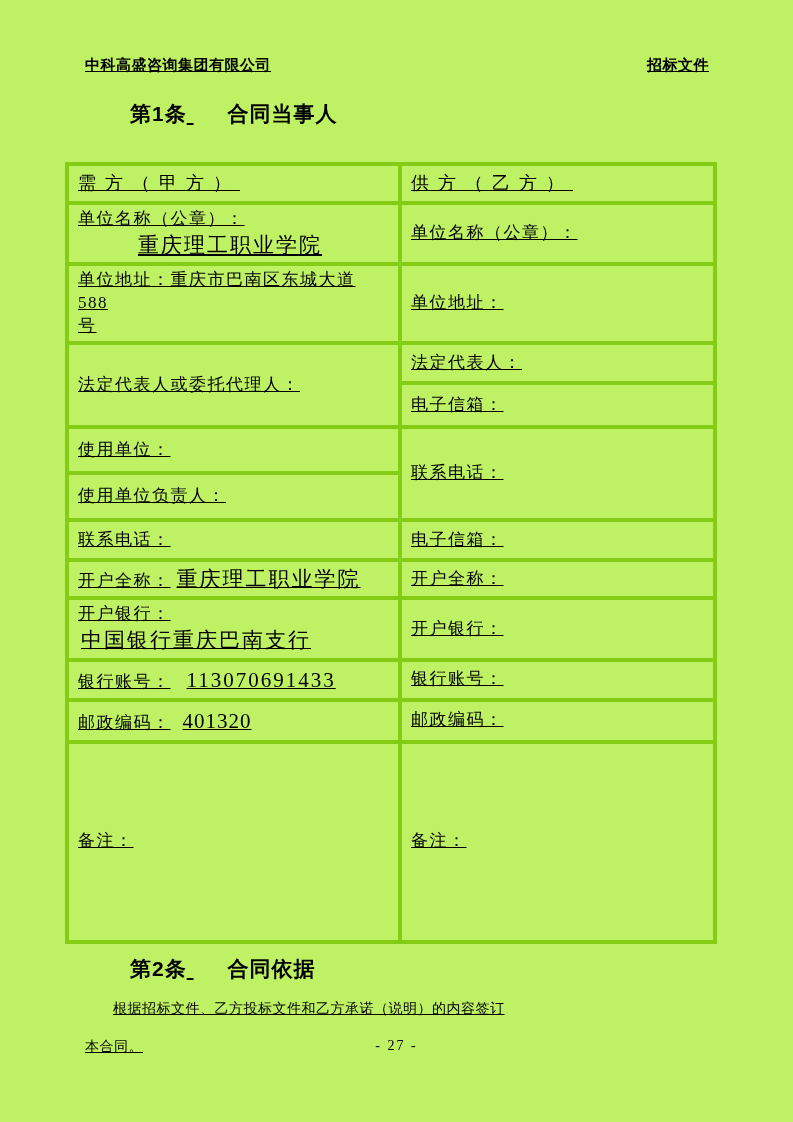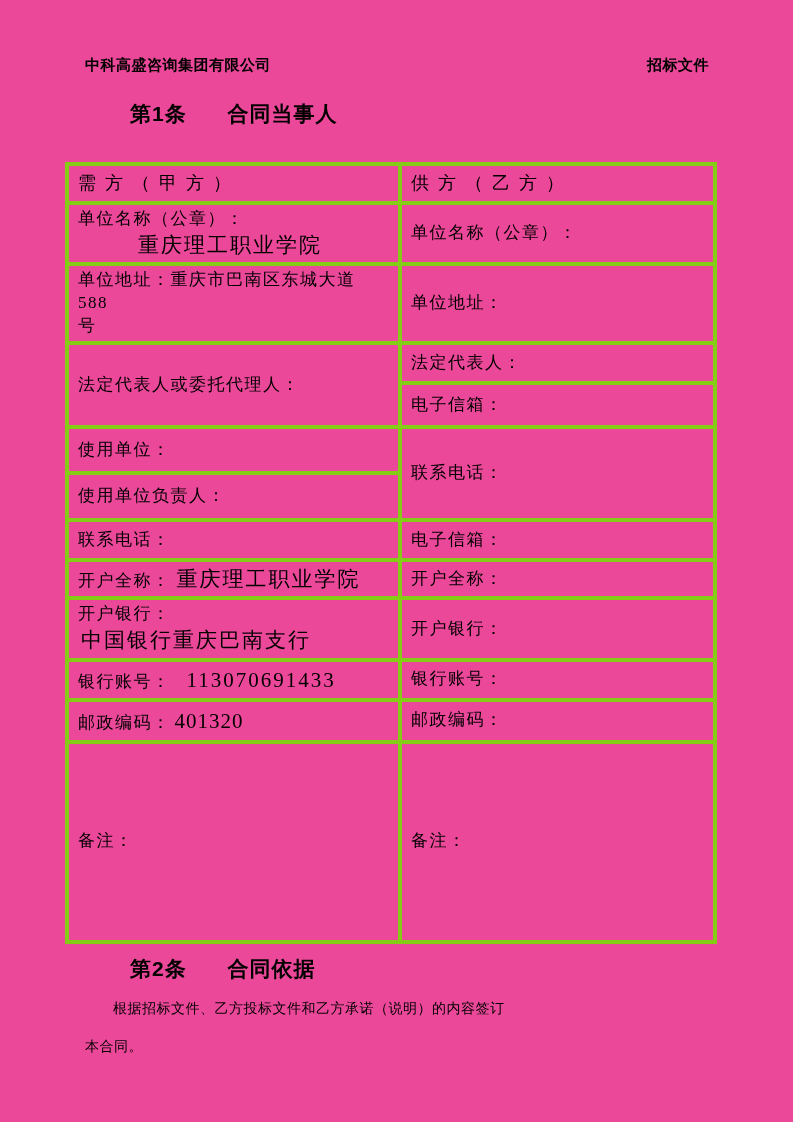--- a/index.html
+++ b/index.html
@@ -1,25 +1,26 @@
 <!DOCTYPE html>
 <html lang="zh"><head>
 <meta charset="utf-8">
 <style>
   * { margin: 0; padding: 0; box-sizing: border-box; }
   html, body { background: #e8e8e8; }
   .page {
     width: 793px;
     height: 1122px;
-    background: #ec4899;
+    background: #bef264;
     color: #000;
     position: relative;
     overflow: hidden;
     margin: 0 auto;
     font-family: "Liberation Serif", "DejaVu Serif", serif;
+    text-decoration: underline;
   }
   
   .doc-header {
     display: flex;
     justify-content: space-between;
     padding: 56px 84px 0 85px;
     font-weight: bold;
     font-size: 15px;
     letter-spacing: 0.5px;
   }
@@ -52,21 +53,21 @@
   }
   td.vtop { vertical-align: top; padding-top: 6px; }
   tr.hdr td { letter-spacing: 9px; font-size: 18px; }
   .val {
     font-size: 21px;
     letter-spacing: 2px;
     margin-left: 6px;
     white-space: nowrap;
   }
   .val.acct { margin-left: 16px; letter-spacing: 2px; }
-  .val.postal { margin-left: 4px; letter-spacing: 1px; }
+  .val.postal { margin-left: 12px; letter-spacing: 1px; }
   .line { display: block; }
   .indent-line { display: block; margin-left: 60px; }
   td.rightcell { padding-left: 12px; }
   
   .sec2-para {
     margin: 7px 83px 0 85px;
     font-size: 14px;
     letter-spacing: 0.5px;
     line-height: 38px;
   }
@@ -174,14 +175,15 @@
   <div class="sec-heading second">
     <span class="sec-num">第2条</span>
     <span class="sec-title">合同依据</span>
   </div>
 
   <div class="sec2-para">
     <span class="pline first">根据招标文件、乙方投标文件和乙方承诺（说明）的内容签订</span>
     <span class="pline">本合同。</span>
   </div>
 
+  <div class="page-footer">- 27 -</div>
 
 </div>
 
 </body></html>

